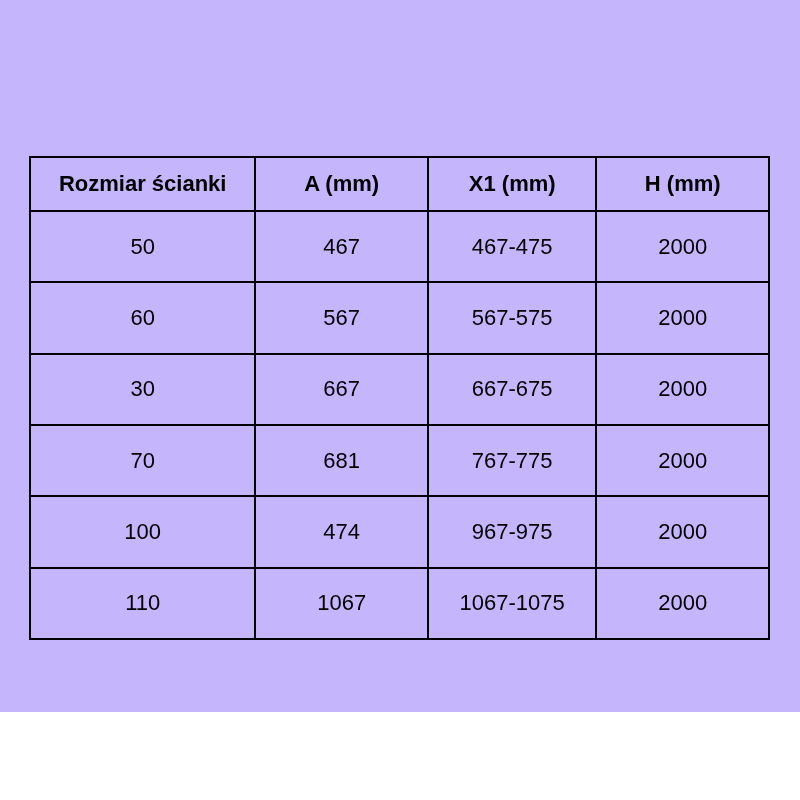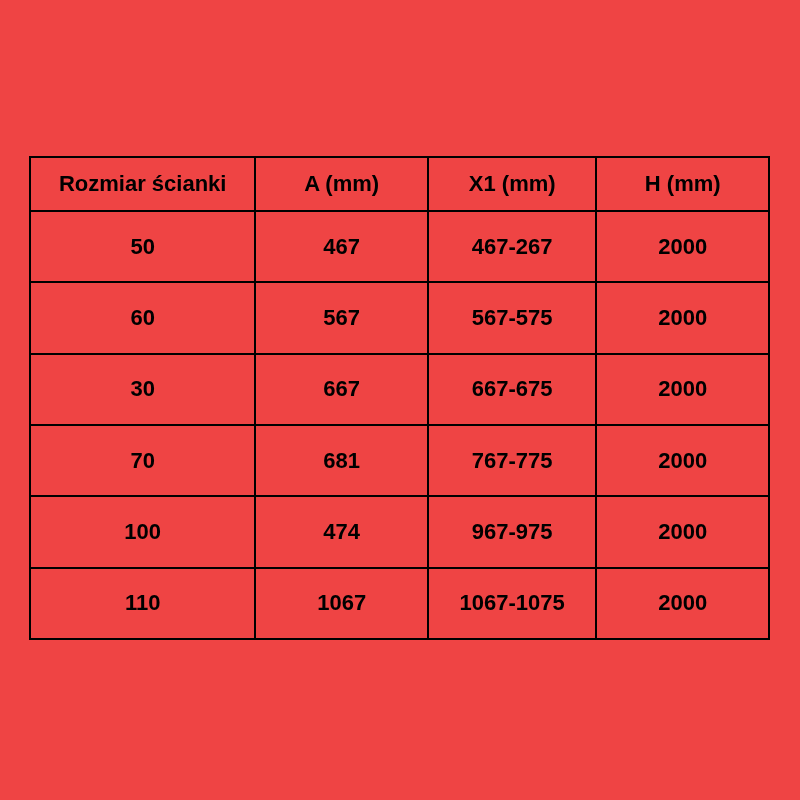--- a/index.html
+++ b/index.html
@@ -6,22 +6,22 @@
     margin: 0;
     padding: 0;
     width: 800px;
     height: 800px;
     background: #ffffff;
     font-family: "Liberation Sans", sans-serif;
   }
   .page {
     position: relative;
     width: 800px;
-    height: 800px;
-    background: #ef4444;
+    height: 712px;
+    background: #c4b5fd;
   }
   .table-wrap {
     position: absolute;
     left: 29px;
     top: 156px;
     width: 741px;
     height: 484px;
   }
   table.size-table {
     border-collapse: collapse;
@@ -37,21 +37,21 @@
     color: #000000;
     font-size: 22px;
     padding: 0;
     overflow: hidden;
     white-space: nowrap;
   }
   table.size-table th {
     font-weight: bold;
   }
   table.size-table td {
-    font-weight: bold;
+    font-weight: normal;
   }
 </style>
 </head>
 <body>
 
 <div class="page">
   <div class="table-wrap">
     <table class="size-table">
       <colgroup>
         <col style="width:30.5%">
@@ -64,21 +64,21 @@
           <th>Rozmiar ścianki</th>
           <th>A (mm)</th>
           <th>X1 (mm)</th>
           <th>H (mm)</th>
         </tr>
       </thead>
       <tbody>
         <tr>
           <td>50</td>
           <td>467</td>
-          <td>467-267</td>
+          <td>467-475</td>
           <td>2000</td>
         </tr>
         <tr>
           <td>60</td>
           <td>567</td>
           <td>567-575</td>
           <td>2000</td>
         </tr>
         <tr>
           <td>30</td>

